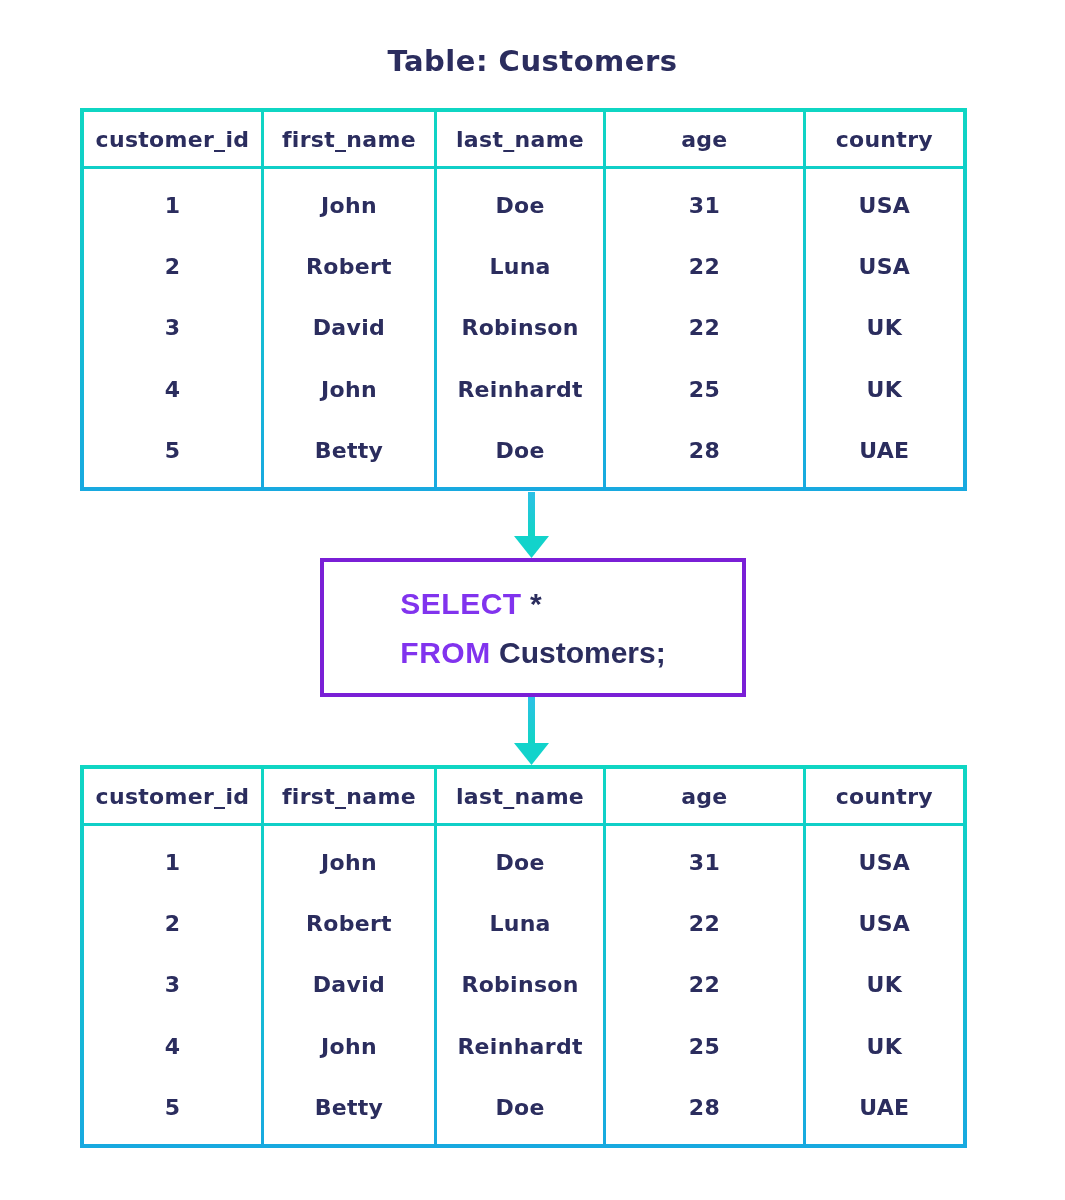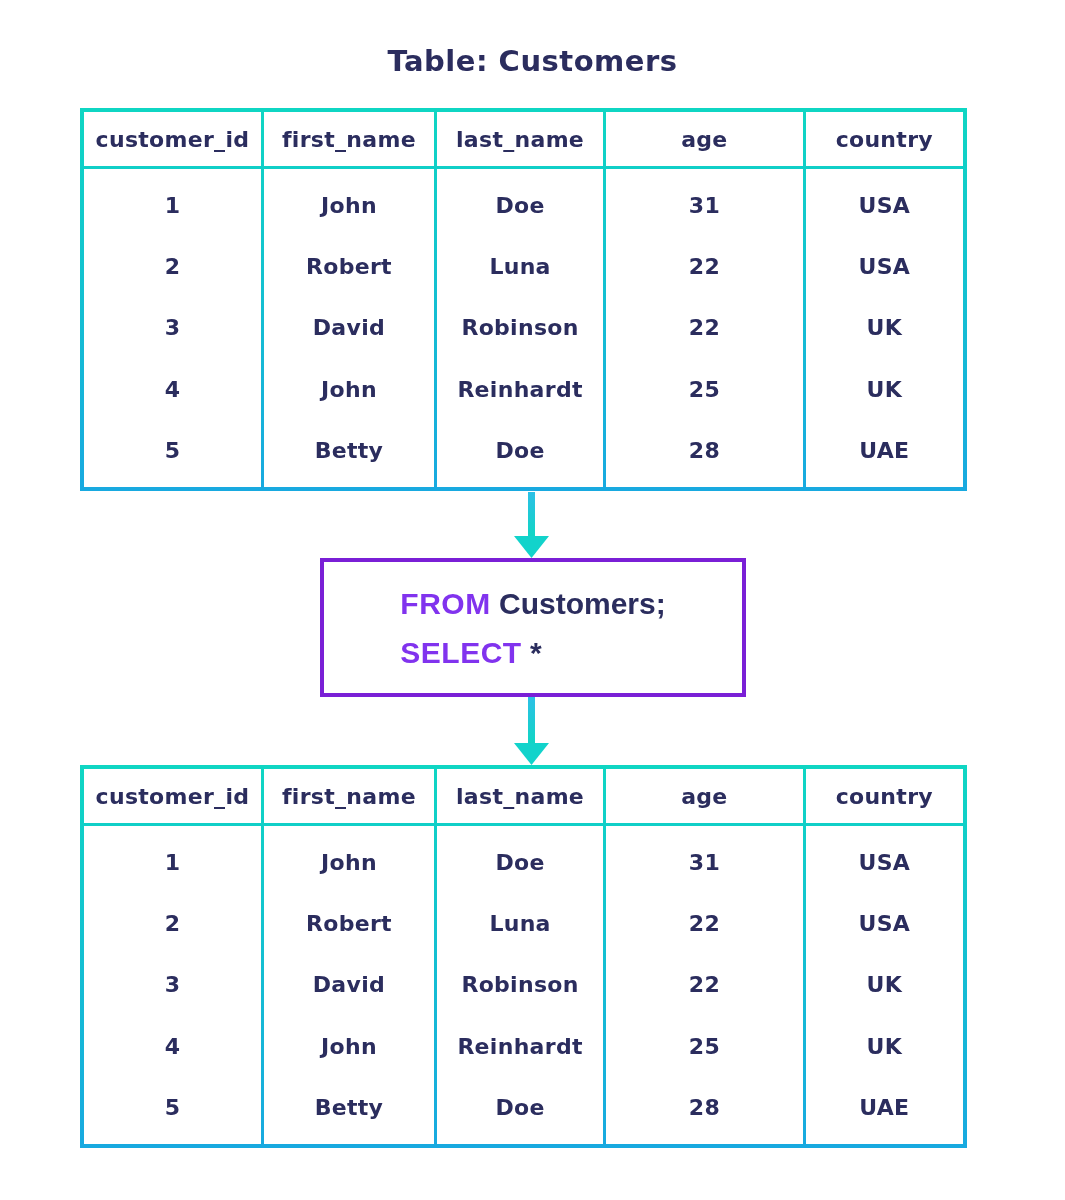--- a/index.html
+++ b/index.html
@@ -132,22 +132,22 @@
           <stop offset="1" stop-color="#0fd6c3"></stop>
         </linearGradient>
       </defs>
       <rect x="15" y="0" width="7" height="46" fill="url(#ag1)"></rect>
       <polygon points="1,44 36,44 18.5,66" fill="#12d3cb"></polygon>
     </svg>
   </div>
 
   <div class="query-box">
     <div class="query-lines">
+      <div class="query-line"><span class="kw">SELECT</span><span> *</span></div>
       <div class="query-line"><span class="kw">FROM</span><span> Customers;</span></div>
-      <div class="query-line"><span class="kw">SELECT</span><span> *</span></div>
     </div>
   </div>
 
   <div class="arrow arrow--two">
     <svg viewBox="0 0 37 68" xmlns="http://www.w3.org/2000/svg" aria-hidden="true">
       <defs>
         <linearGradient id="ag2" x1="0" y1="0" x2="0" y2="1">
           <stop offset="0" stop-color="#2cc0e6"></stop>
           <stop offset="1" stop-color="#0fd6c3"></stop>
         </linearGradient>

